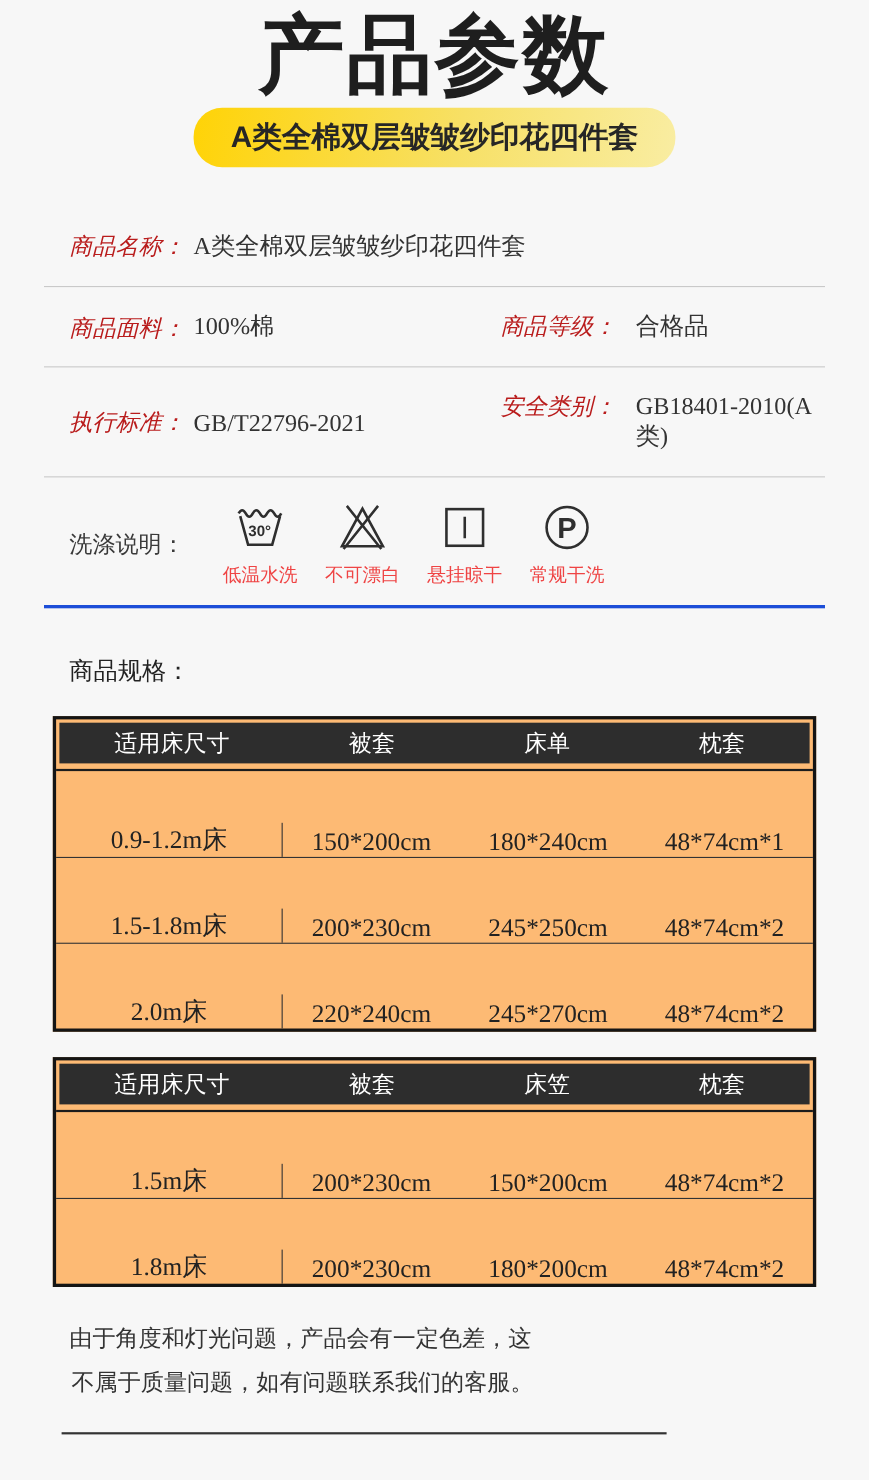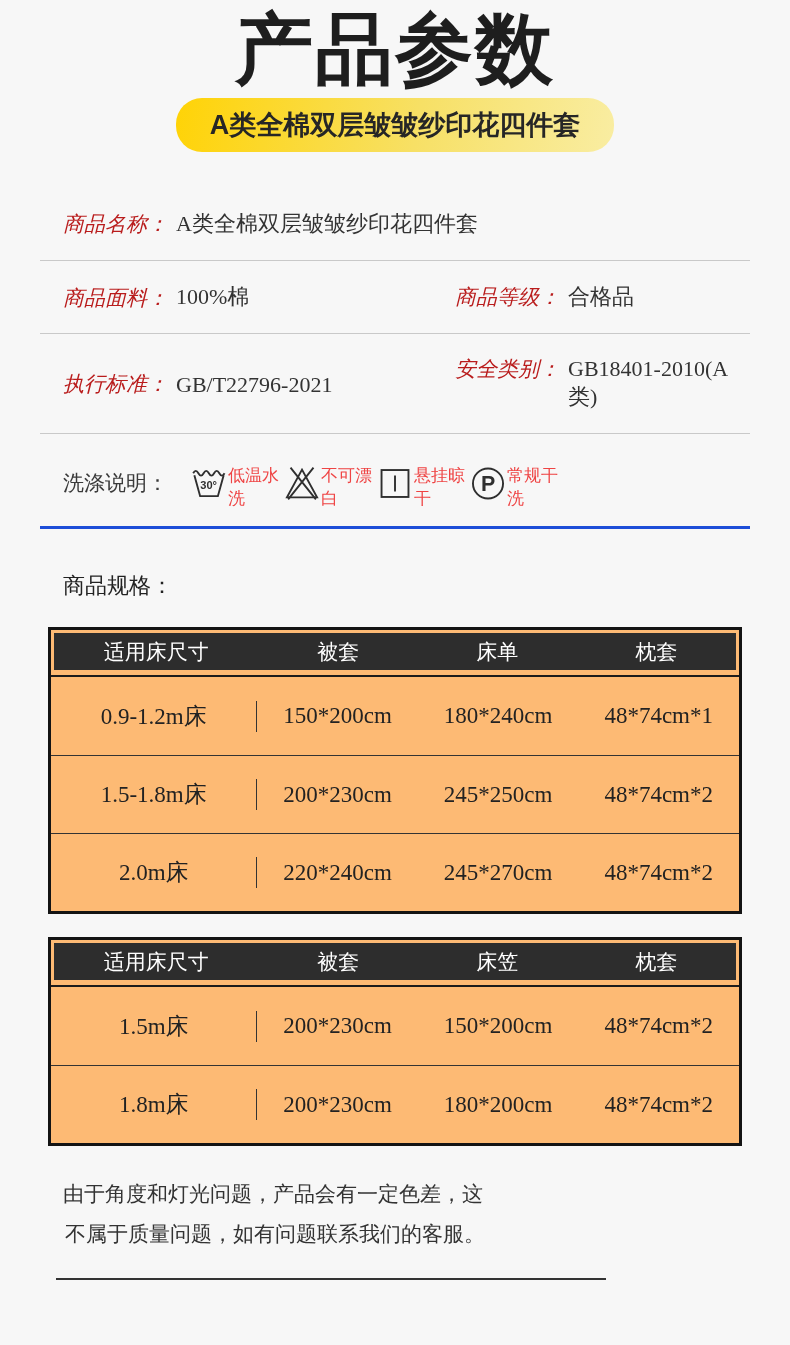--- a/index.html
+++ b/index.html
@@ -28,56 +28,56 @@
   
   .info { margin:36px 40px 0; }
   .info-row {
     display:flex; align-items:center;
     padding:21px 0 21px 23px;
     border-bottom:1px solid #c9c9c9;
     font-size:21px;
   }
   .pair { display:flex; align-items:baseline; }
   .pair-left { width:392px;align-items:flex-end; }
-  .pair-right { flex:1; }
+  .pair-right { flex:1;gap:10px; }
   .info-label { color:#b91c1c; white-space:nowrap;font-style:italic; }
   .info-value {
     margin-left:8px; font-size:22px; color:#333;
     font-family:"Liberation Serif", serif;
   }
   
   .wash-row {
     display:flex; align-items:center;
     padding:22px 0 16px 23px;
     border-bottom:3px solid #1d4ed8;
   }
   .wash-label { font-size:21px; white-space:nowrap; }
   .wash-items { display:flex; margin-left:22px; }
-  .wash-item { display:flex; flex-direction:row; align-items:center; width:93px; }
+  .wash-item { display:flex; flex-direction:column; align-items:center; width:93px; }
   .wash-item svg { width:47px; height:47px; }
   .wash-caption { margin-top:8px; font-size:17px; color:#ef4444; }
   
   .spec-heading { margin:42px 0 0 63px; font-size:22px; color:#222; }
   
   .spec-table {
     margin:26px 48px 0;
     border:3px solid #141414;
     background:#fdba74;
   }
   .spec-table.second { margin-top:23px; }
   .spec-head {
     display:flex; align-items:center;
     height:37px; margin:3px 3px 5px;
     background:#2d2d2d; color:#fff;
     font-size:21px;
   }
   .spec-head .cell { text-align:center; }
   .spec-body { border-top:2px solid #1c1c1c; }
   .spec-row {
-    display:flex; align-items:center;
+    display:flex; align-items:flex-end;
     height:78px;
     font-size:23px; color:#222;
     font-family:"Liberation Serif", serif;
   }
   .spec-row + .spec-row { border-top:1.5px solid #333; }
   .cell { display:flex; align-items:center; justify-content:center; }
   .col-a { width:30%; }
   .col-b { width:23.333%; }
   .spec-row .col-a { border-right:1.5px solid #333; }
   

